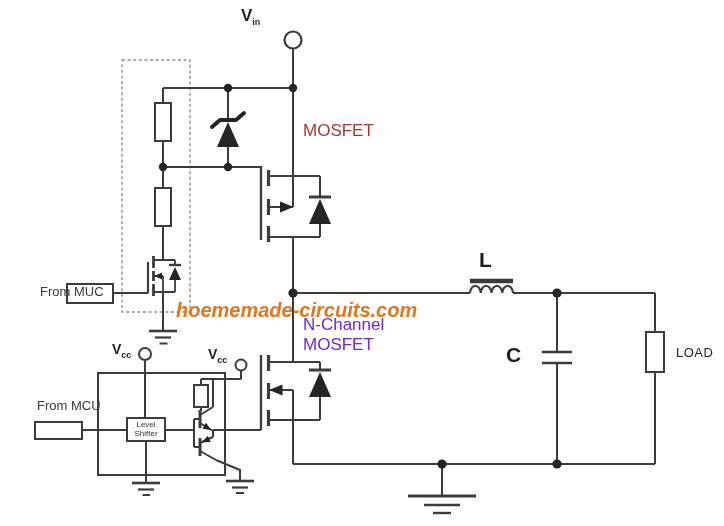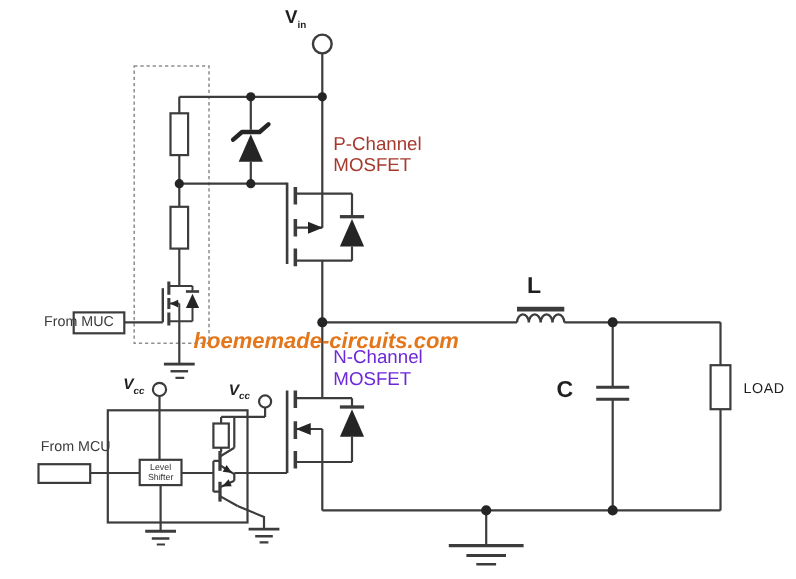--- a/index.html
+++ b/index.html
@@ -2,31 +2,31 @@
 <html><head>
 <meta charset="utf-8">
 <style>
   html,body{margin:0;padding:0;background:#fff;}
   #stage{
     position:relative;width:724px;height:526px;background:#fff;
     font-family:"Liberation Sans",sans-serif;overflow:hidden;
   }
   #schematic-svg{position:absolute;left:0;top:0;}
   .lbl{position:absolute;color:#1f1f1f;white-space:nowrap;}
-  .lbl-vin{left:259px;top:6px;font-size:17px;font-weight:bold;}
+  .lbl-vin{left:241px;top:6px;font-size:17px;font-weight:bold;}
   .lbl-vin sub,.lbl-vcc sub{font-size:9px;font-weight:bold;}
   .lbl-pch{left:303px;top:121px;font-size:17px;line-height:19px;color:#a5392e;}
   .lbl-nch{left:303px;top:315px;font-size:17px;line-height:20px;color:#6d28d9;}
   .lbl-watermark{
     left:176px;top:299px;font-size:20px;font-weight:bold;font-style:italic;
     color:#e4771c;letter-spacing:0px;
   }
   .lbl-frommuc{left:40px;top:262px;font-size:13px;color:#3a3a3a;margin-top:22px;}
   .lbl-frommcu{left:27px;top:398px;font-size:13px;color:#3a3a3a;margin-left:10px;}
-  .lbl-vcc{font-size:14px;font-weight:bold;font-style:italic;}
+  .lbl-vcc{font-size:14px;font-weight:bold;}
   .lbl-vcc1{left:112px;top:341px;}
   .lbl-vcc2{left:208px;top:346px;}
   .lbl-ls{
     left:127px;top:420px;width:38px;height:21px;font-size:8px;line-height:9px;
     text-align:center;color:#333;
   }
   .lbl-L{left:479px;top:248px;font-size:21px;font-weight:bold;}
   .lbl-C{left:506px;top:343px;font-size:21px;font-weight:bold;}
   .lbl-load{left:676px;top:345px;font-size:13px;font-weight:normal;letter-spacing:.5px;}
 </style>
@@ -151,21 +151,20 @@
       <circle cx="293" cy="293" r="4.6"></circle>
       <circle cx="557" cy="293" r="4.6"></circle>
       <circle cx="442" cy="464" r="4.6"></circle>
       <circle cx="557" cy="464" r="4.6"></circle>
     </g>
   </svg>
 
   <div class="lbl lbl-vin"><span>V</span><sub>in</sub></div>
 
   <div class="lbl lbl-pch">
-    <div>P-Channel</div>
     <div>MOSFET</div>
   </div>
 
   <div class="lbl lbl-watermark">hoememade-circuits.com</div>
 
   <div class="lbl lbl-nch">
     <div>N-Channel</div>
     <div>MOSFET</div>
   </div>
 

